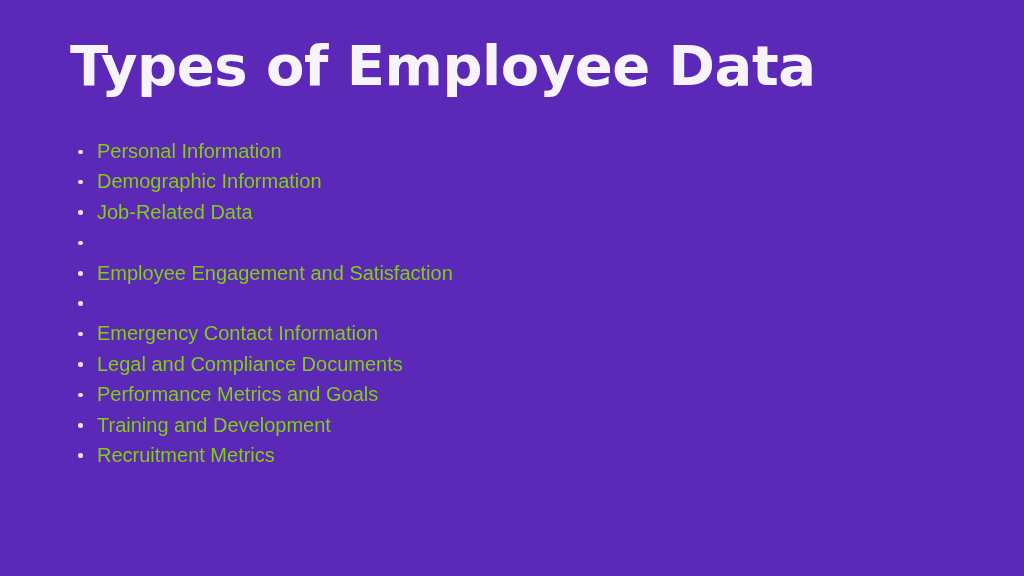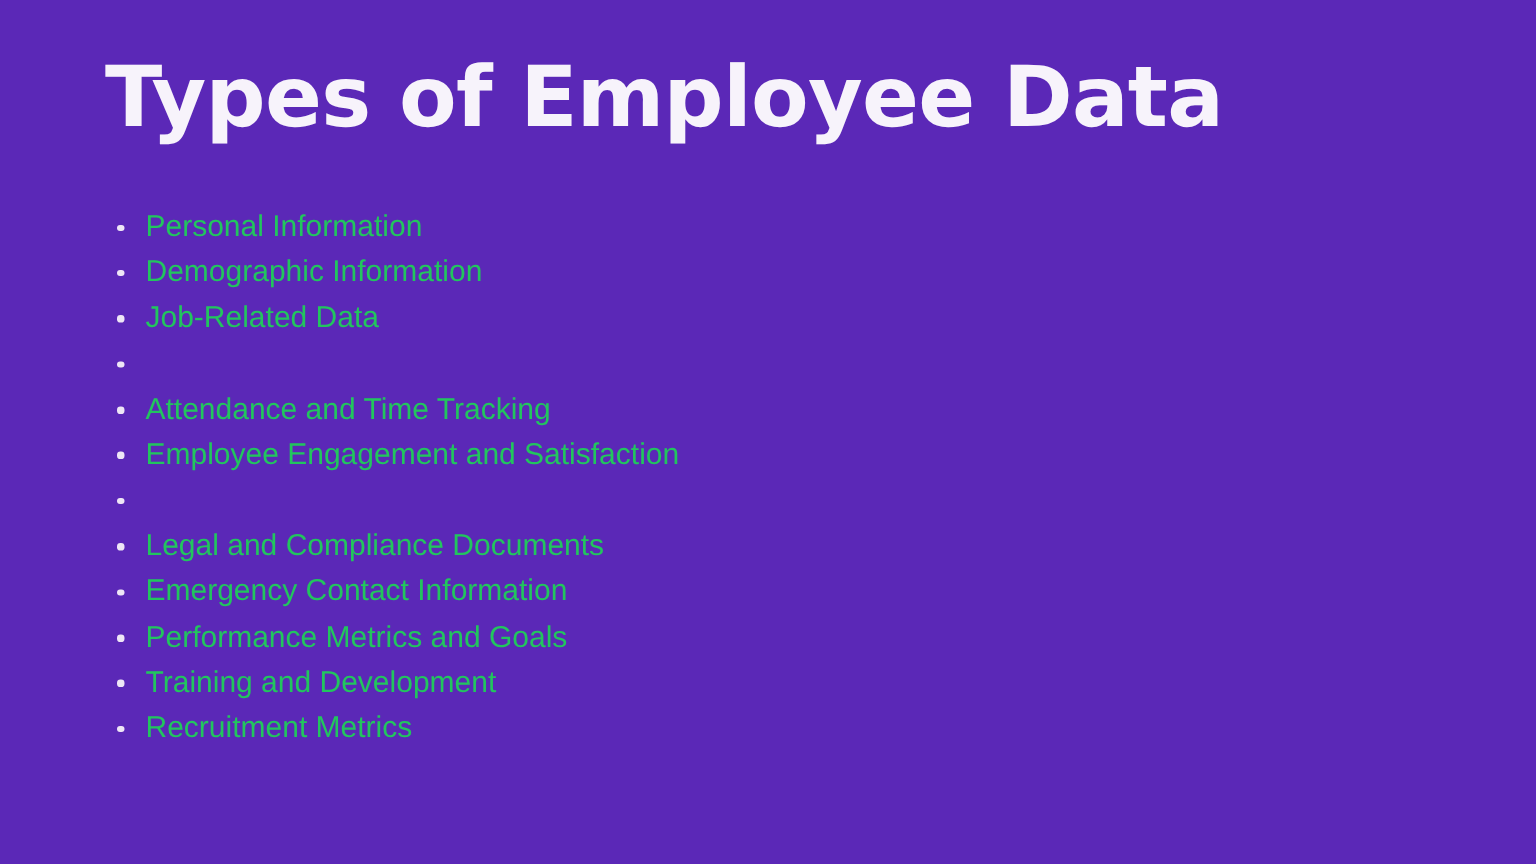--- a/index.html
+++ b/index.html
@@ -47,21 +47,21 @@
   }
 
   #bullet-list li {
     position: relative;
     height: 30.4px;
     line-height: 30.4px;
     padding-left: 21px;
     font-family: "Liberation Sans", sans-serif;
     font-size: 20px;
     font-weight: 400;
-    color: #22c55e;
+    color: #84cc16;
     white-space: nowrap;
   }
 
   #bullet-list li .bullet-dot {
     position: absolute;
     left: 2px;
     top: 13.5px;
     width: 4.5px;
     height: 4.5px;
     border-radius: 50%;
@@ -78,23 +78,22 @@
 
 <div id="slide">
 
   <h1 id="slide-title">Types of Employee Data</h1>
 
   <ul id="bullet-list">
       <li><span class="bullet-dot"></span><span class="bullet-text">Personal Information</span></li>
       <li><span class="bullet-dot"></span><span class="bullet-text">Demographic Information</span></li>
       <li><span class="bullet-dot"></span><span class="bullet-text">Job-Related Data</span></li>
       <li><span class="bullet-dot"></span></li>
-      <li><span class="bullet-dot"></span><span class="bullet-text">Attendance and Time Tracking</span></li>
       <li><span class="bullet-dot"></span><span class="bullet-text">Employee Engagement and Satisfaction</span></li>
       <li><span class="bullet-dot"></span></li>
+      <li><span class="bullet-dot"></span><span class="bullet-text">Emergency Contact Information</span></li>
       <li><span class="bullet-dot"></span><span class="bullet-text">Legal and Compliance Documents</span></li>
-      <li><span class="bullet-dot"></span><span class="bullet-text">Emergency Contact Information</span></li>
       <li><span class="bullet-dot"></span><span class="bullet-text">Performance Metrics and Goals</span></li>
       <li><span class="bullet-dot"></span><span class="bullet-text">Training and Development</span></li>
       <li><span class="bullet-dot"></span><span class="bullet-text">Recruitment Metrics</span></li>
     </ul>
 
 </div>
 
 </body></html>

